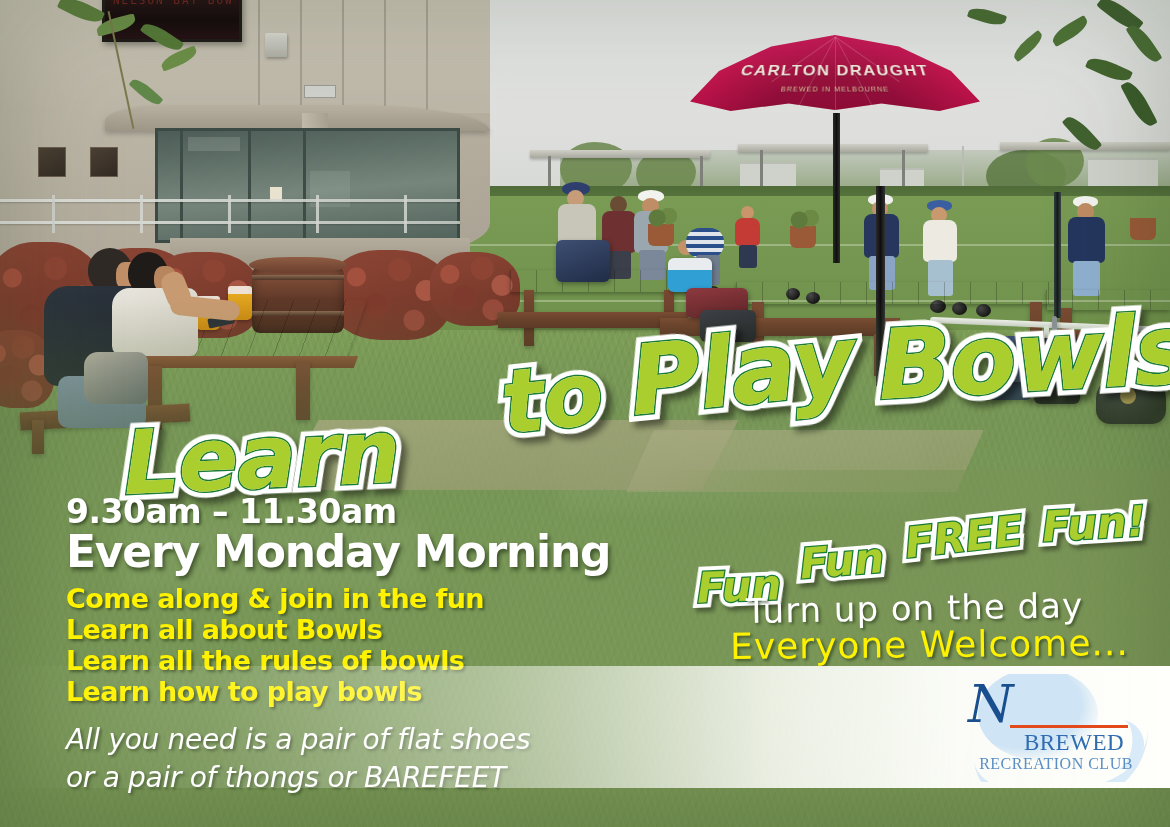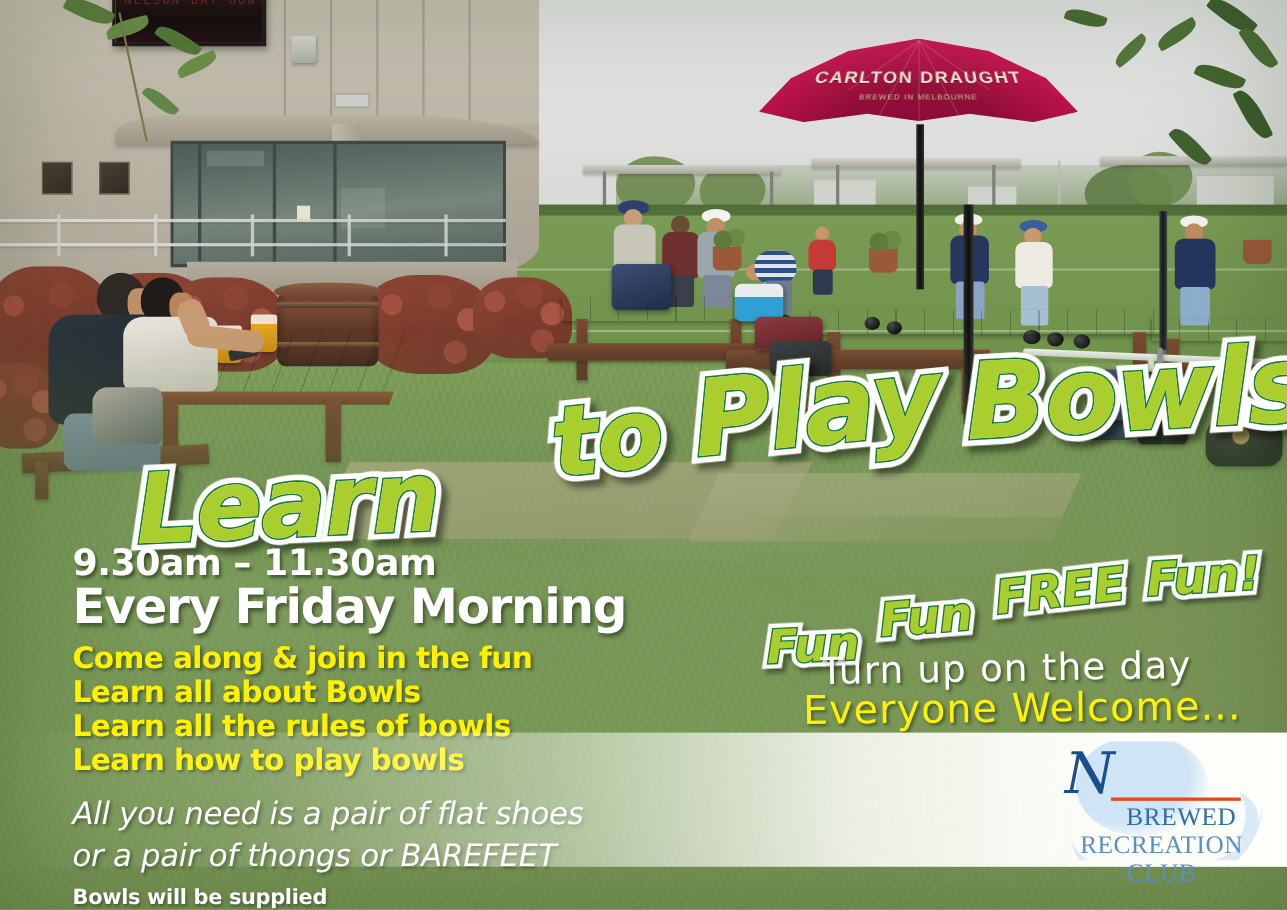--- a/index.html
+++ b/index.html
@@ -471,21 +471,21 @@
     text-align:center;
     font-family:"Liberation Serif", serif;
     font-size:23px;
     color:#2f6cb0;
     letter-spacing:.5px;
   }
   .logo-rec{
     position:absolute; left:18px; top:83px; width:172px;
     text-align:center;
     font-family:"Liberation Serif", serif;
-    font-size:23px;
+    font-size:16px;
     color:#5a8fc6;
     letter-spacing:.5px;
   }
 </style>
 </head>
 <body>
 
 <div id="poster">
 
   <div class="photo">
@@ -754,30 +754,29 @@
 
     <div class="hl-halo w3">Play</div>
     <div class="hl-word w3">Play</div>
 
     <div class="hl-halo w4">Bowls</div>
     <div class="hl-word w4">Bowls</div>
   </div>
 
   <div class="info">
     <div class="time">9.30am – 11.30am</div>
-    <div class="day">Every Friday Morning</div>
+    <div class="day">Every Monday Morning</div>
     <div class="bullets">
       <div class="bullet">Come along &amp; join in the fun</div>
       <div class="bullet">Learn all about Bowls</div>
       <div class="bullet">Learn all the rules of bowls</div>
       <div class="bullet">Learn how to play bowls</div>
     </div>
     <div class="need">All you need is a pair of flat shoes</div>
     <div class="need" style="margin-top:-4px;">or a pair of thongs or BAREFEET</div>
-    <div class="supplied">Bowls will be supplied</div>
   </div>
 
   <div class="promo">
     <div class="fun-line">
       <div class="fun-halo f1">Fun</div>
       <div class="fun-word f1">Fun</div>
 
       <div class="fun-halo f2">Fun</div>
       <div class="fun-word f2">Fun</div>
 

